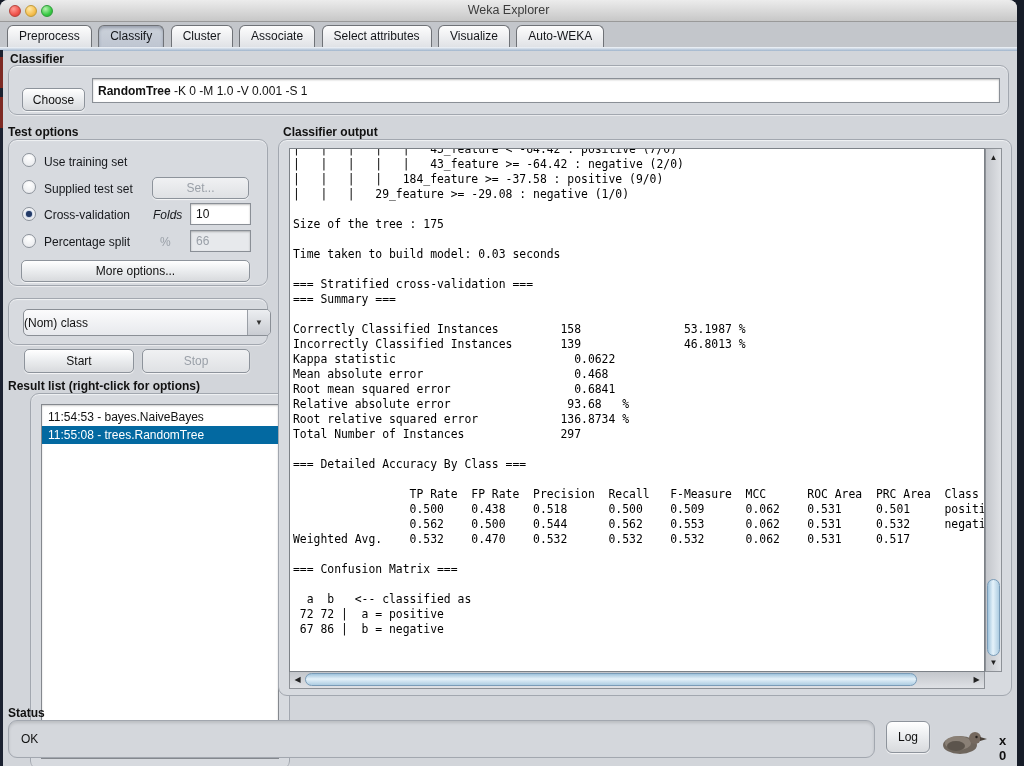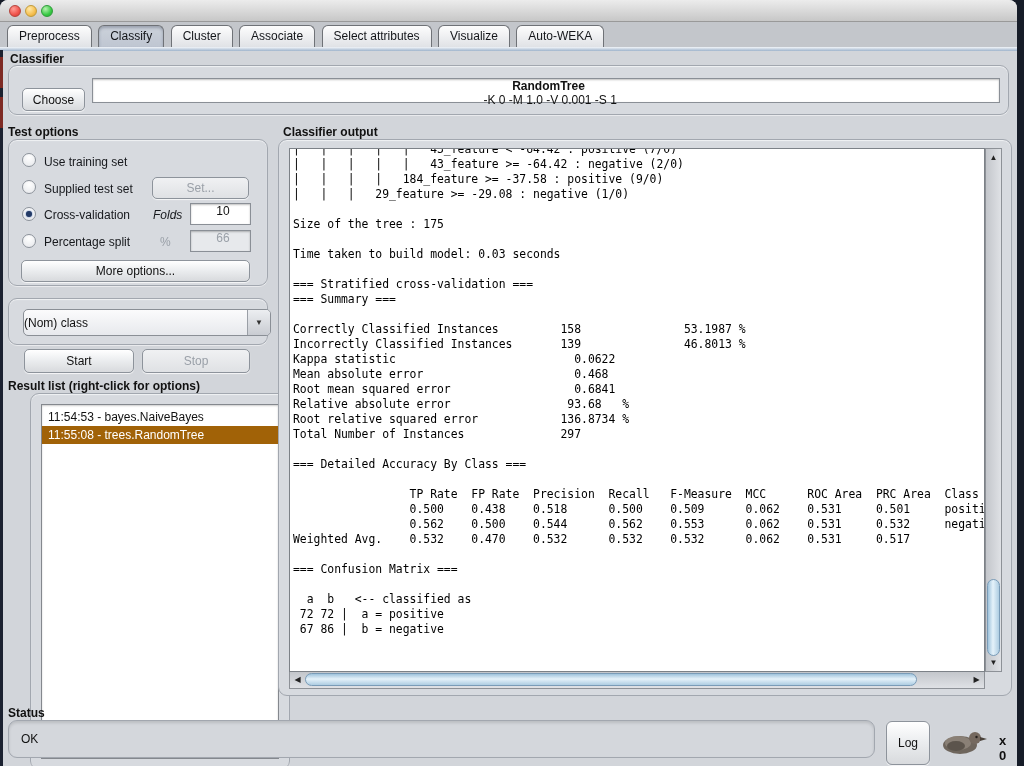--- a/index.html
+++ b/index.html
@@ -38,34 +38,34 @@
   .sect { position:absolute; font-size:12px; font-weight:bold; color:#111; }
   .panel { position:absolute; border:1px solid #a2a7af; border-radius:9px; background:#d7dadf;
     box-shadow:inset 0 1px 1px rgba(255,255,255,.65), 0 1px 0 rgba(255,255,255,.5); }
   .btn { position:absolute; display:flex; align-items:center; justify-content:center;
     font-size:12px; color:#111; border:1px solid #8d939b; border-radius:5px;
     background:linear-gradient(#ffffff,#eceef0 45%,#d8dadd);
     box-shadow:0 1px 1px rgba(255,255,255,.8); cursor:default; }
   .btn.disabled { color:#9aa0a8; background:linear-gradient(#f0f1f3,#dfe1e4); }
   .field { position:absolute; background:#fff; border:1px solid #8a8f96;
     box-shadow:inset 0 1px 2px rgba(0,0,0,.25); font-size:12px; color:#111;
-    display:flex; align-items:center; padding-left:5px;flex-direction:column; }
+    display:flex; align-items:center; padding-left:5px; }
   .field.disabled { background:#e7e9ec; color:#9aa0a8; }
   .radio { position:absolute; width:14px; height:14px; border-radius:50%;
     border:1px solid #8d939b; background:radial-gradient(circle at 50% 30%, #ffffff, #e4e6ea); }
   .radio.on:after { content:""; position:absolute; left:3px; top:3px; width:6px; height:6px;
     border-radius:50%; background:#233a66; box-shadow:0 0 2px #4a6fb0; }
   .lbl { position:absolute; font-size:12px; color:#16181c; }
   .lbl.gray { color:#9aa0a8; }
 
   
   .listbox { position:absolute; left:10px; top:10px; right:10px; bottom:10px; background:#fff;
     border:1px solid #84888e; box-shadow:inset 0 1px 2px rgba(0,0,0,.2); padding-top:3px; overflow:hidden;}
   .listitem { height:18px; line-height:18px; font-size:12px; color:#111; padding-left:6px; white-space:nowrap;}
-  .listitem.selected { background:#a16207; color:#fff; }
+  .listitem.selected { background:#0369a1; color:#fff; }
 
   
   .outwrap { position:absolute; left:278px; top:139px; width:734px; height:557px; }
   .outpanel { position:absolute; inset:0; border:1px solid #a2a7af; border-radius:9px; background:#d7dadf;
     box-shadow:inset 0 1px 1px rgba(255,255,255,.65); }
   .textarea { position:absolute; left:11px; top:9px; width:696px; height:524px; background:#fff;
     border:1px solid #7c8187; overflow:hidden; }
   .textarea pre { margin:-7px 0 0; padding-left:3px; font-family:"DejaVu Sans Mono", monospace;
     font-size:11.4px; line-height:15px; color:#000; white-space:pre; }
 
@@ -85,33 +85,34 @@
     border-radius:5px; background:linear-gradient(#fbfbfc,#e7e9ed); display:flex; align-items:center; }
   .combo .val { flex:1; font-size:12px; color:#111; }
   .combo .dd { width:23px; height:100%; border-left:1px solid #9a9fa6; border-radius:0 4px 4px 0;
     background:linear-gradient(#eceef1,#c9ccd2); display:flex; align-items:center; justify-content:center;
     font-size:8px; color:#333; }
 
   
   .statuspanel { position:absolute; left:8px; top:720px; width:867px; height:38px; border-radius:9px;
     border:1px solid #a2a7af; background:#d4d7dc; box-shadow:inset 0 2px 3px rgba(0,0,0,.12);
     display:flex; align-items:center; padding-left:12px; font-size:12px; color:#111; }
-  .logbtn { left:886px; top:721px; width:44px; height:44px; border-radius:6px; }
+  .logbtn { left:886px; top:721px; width:44px; height:32px; border-radius:6px; }
   .counter { position:absolute; left:999px; top:733px; font-size:13px; font-weight:bold; color:#111; }
   .bird { position:absolute; left:938px; top:727px; }
 </style>
 </head>
 <body>
 
 <div id="window">
 
   <div class="titlebar">
     <span class="light red"></span>
     <span class="light yellow"></span>
     <span class="light green"></span>
+    <div class="title">Weka Explorer</div>
   </div>
 
   <div class="tabbar">
     <div class="tab">Preprocess</div>
     <div class="tab selected">Classify</div>
     <div class="tab">Cluster</div>
     <div class="tab">Associate</div>
     <div class="tab">Select attributes</div>
     <div class="tab">Visualize</div>
     <div class="tab">Auto-WEKA</div>

